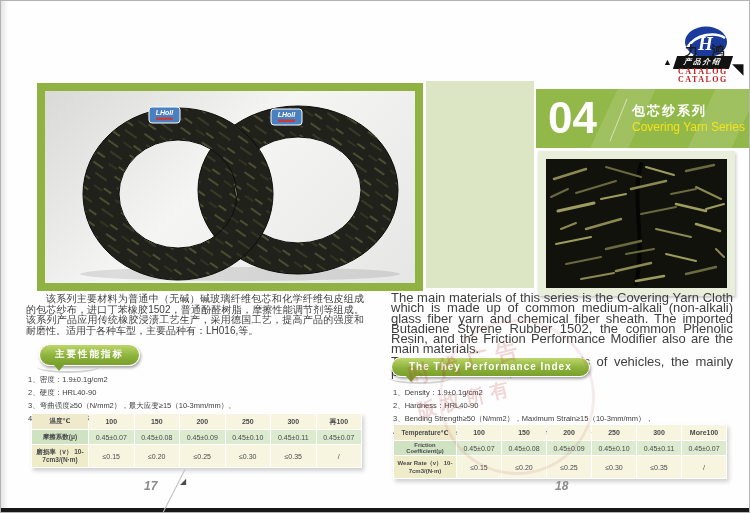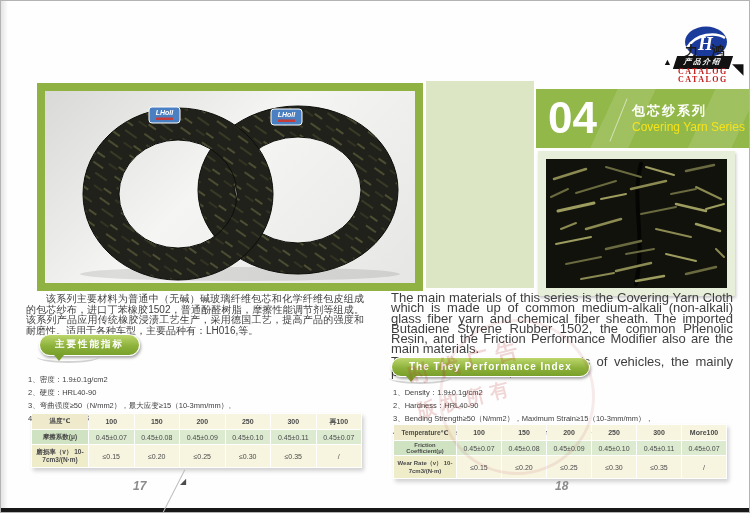--- a/index.html
+++ b/index.html
@@ -23,21 +23,21 @@
   #pale-strip{left:425px;top:80px;width:108px;height:207px;background:#dce6c4;}
   .intro{color:#3e3e3e;text-align:justify;}
   #intro-cn{left:25px;top:293px;width:338px;font-size:10px;line-height:10.5px;text-indent:2em;}
   .pill{background:linear-gradient(180deg,#bcd66b 0%,#8db23c 55%,#78a02a 100%);
         color:#fff;font-weight:bold;border:1px solid #fff;border-radius:11px;
         box-shadow:1px 2px 3px rgba(0,0,0,.35);}
   .pill::after{content:"";position:absolute;left:14px;bottom:-6px;border:5px solid transparent;
                border-top:6px solid #789f2a;border-bottom:0;}
   .pill::before{content:"";position:absolute;left:-3px;bottom:-8px;width:62px;height:10px;
                 border-bottom:2px solid rgba(110,110,110,.30);border-radius:50%;}
-  #badge-cn{left:38px;top:333px;padding:3px 15px 4px 15px;font-size:9.5px;letter-spacing:2px;}
+  #badge-cn{left:38px;top:343px;padding:3px 15px 4px 15px;font-size:9.5px;letter-spacing:2px;}
   #badge-en{left:390px;top:356px;padding:3px 17px 4px 17px;font-size:10px;letter-spacing:1px;}
   .idx-list{list-style:none;margin:0;padding:0;font-size:7.5px;color:#3e3e3e;}
   #list-cn{left:27px;top:372px;line-height:13px;}
   #list-en{left:392px;top:385px;line-height:13.2px;}
   
   table.perf{border-collapse:separate;border-spacing:1px;table-layout:fixed;
              box-shadow:2px 3px 4px rgba(0,0,0,.18);font-size:7px;color:#4a4a4a;}
   table.perf td{text-align:center;vertical-align:middle;padding:0 1px;}
   td.lab{font-weight:bold;font-size:6.5px;}
   tr.hdr td{height:15px;font-weight:bold;}
@@ -58,21 +58,21 @@
   #sec-num{position:absolute;left:12px;top:4px;font-size:44px;font-weight:bold;color:#fff;line-height:50px;}
   #sec-slash{position:absolute;left:82px;top:8px;width:1px;height:46px;background:rgba(255,255,255,.55);transform:rotate(22deg);}
   #sec-title-cn{position:absolute;left:96px;top:13px;font-size:13px;font-weight:bold;color:#fff;letter-spacing:2px;}
   #sec-title-en{position:absolute;left:96px;top:31px;font-size:12px;color:#f5e31a;}
   #texture-frame{left:537px;top:150px;width:181px;height:129px;border:8px solid #e7eed9;
                  box-shadow:1px 2px 3px rgba(0,0,0,.22);}
   #intro-en{left:390px;top:292px;width:342px;font-size:13px;line-height:10.3px;}
   #intro-en p{margin:0 0 2px 0;}
   
   .pagenum{font-size:12px;font-weight:bold;color:#8b8b8b;font-style:italic;}
-  #pn-left{left:132px;top:478px;}
+  #pn-left{left:143px;top:478px;}
   #pn-right{left:554px;top:478px;}
   #slash17{left:172px;top:466px;width:1px;height:50px;background:#bdbdbd;transform:rotate(27deg);}
   #tri17{left:179px;top:476px;font-size:8px;color:#4c4c4c;}
   
   #wm{left:408px;top:330px;width:250px;transform:rotate(-14deg);color:rgba(190,55,55,.20);
       font-weight:bold;pointer-events:none;}
   #wm .l1{font-size:22px;letter-spacing:8px;}
   #wm .l2{font-size:19px;letter-spacing:6px;margin-top:8px;}
   #wm-circle{left:438px;top:318px;width:150px;height:150px;border:3px solid rgba(190,55,55,.10);
              border-radius:50%;pointer-events:none;}

